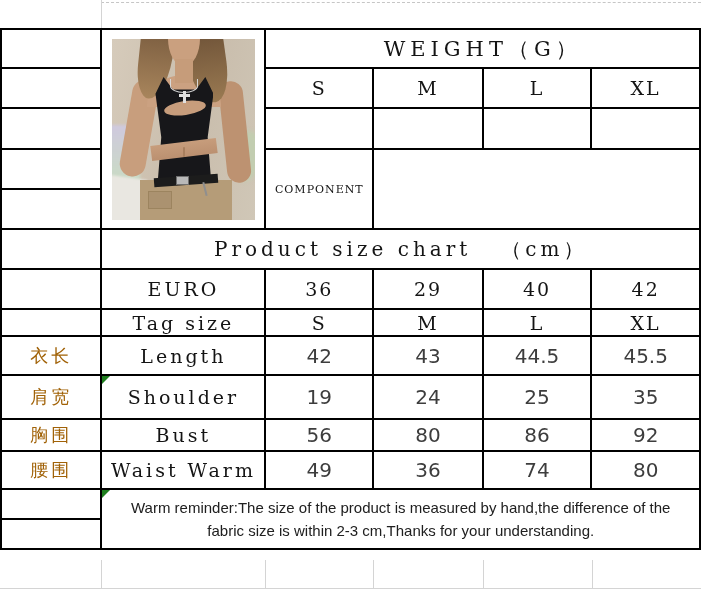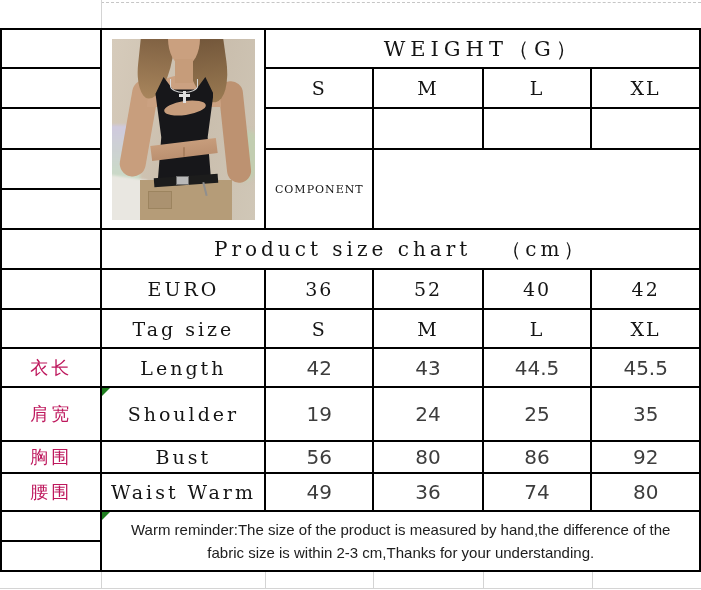--- a/index.html
+++ b/index.html
@@ -11,21 +11,21 @@
   
   table.sheet{position:absolute;left:0;top:28px;border-collapse:collapse;table-layout:fixed;}
   table.sheet td{border:2px solid #000;padding:0;text-align:center;vertical-align:middle;
                  overflow:hidden;position:relative;background:#fff;}
   .h-serif{font-family:"DejaVu Serif","Liberation Serif",serif;color:#141414;}
   .t-weight{font-size:21px;letter-spacing:5px;}
   .t-size{font-size:19px;letter-spacing:2px;}
   .t-component{font-size:11px;letter-spacing:1px;white-space:nowrap;}
   .t-title{font-size:20px;letter-spacing:4px;white-space:nowrap;}
   .t-label{font-size:19px;letter-spacing:3px;white-space:nowrap;}
-  .t-cn{font-family:"DejaVu Sans","Liberation Sans",sans-serif;font-size:18px;letter-spacing:3px;color:#be185d;}
+  .t-cn{font-family:"DejaVu Sans","Liberation Sans",sans-serif;font-size:18px;letter-spacing:3px;color:#a16207;}
   .t-num{font-family:"DejaVu Sans","Liberation Sans",sans-serif;font-size:20px;color:#3d3d3d;}
   .t-reminder{font-family:"Liberation Sans","DejaVu Sans",sans-serif;font-size:15px;color:#202020;line-height:1.55;}
   .titlecell{display:flex;align-items:center;justify-content:center;gap:30px;height:100%;}
   .flag{position:absolute;left:0;top:0;width:0;height:0;
         border-top:8px solid #1e7e1e;border-right:8px solid transparent;}
   
   .photo{position:absolute;left:10px;top:9px;width:143px;height:181px;overflow:hidden;
          background:linear-gradient(105deg,#d6cbbb 0%,#c9bdac 55%,#d0c7b7 100%);}
   .photo div{position:absolute;}
   .ph-frame{left:-6px;top:86px;width:34px;height:58px;background:linear-gradient(#cfc9e2,#c9dfc5);filter:blur(1.5px);opacity:.9;}
@@ -144,44 +144,44 @@
           <span>Product size chart</span>
           <span>（cm）</span>
         </div>
       </td>
     </tr>
 
     <tr style="height:40px">
       <td></td>
       <td class="h-serif t-label">EURO</td>
       <td class="h-serif t-size">36</td>
-      <td class="h-serif t-size">52</td>
+      <td class="h-serif t-size">29</td>
       <td class="h-serif t-size">40</td>
       <td class="h-serif t-size">42</td>
     </tr>
 
-    <tr style="height:39px">
+    <tr style="height:27px">
       <td></td>
       <td class="h-serif t-label">Tag size</td>
       <td class="h-serif t-size">S</td>
       <td class="h-serif t-size">M</td>
       <td class="h-serif t-size">L</td>
       <td class="h-serif t-size">XL</td>
     </tr>
 
     <tr style="height:39px">
       <td class="t-cn">衣长</td>
       <td class="h-serif t-label">Length</td>
       <td class="t-num">42</td>
       <td class="t-num">43</td>
       <td class="t-num">44.5</td>
       <td class="t-num">45.5</td>
     </tr>
 
-    <tr style="height:54px">
+    <tr style="height:44px">
       <td class="t-cn">肩宽</td>
       <td class="h-serif t-label">
         <div class="flag"></div>
         <span>Shoulder</span>
       </td>
       <td class="t-num">19</td>
       <td class="t-num">24</td>
       <td class="t-num">25</td>
       <td class="t-num">35</td>
     </tr>

